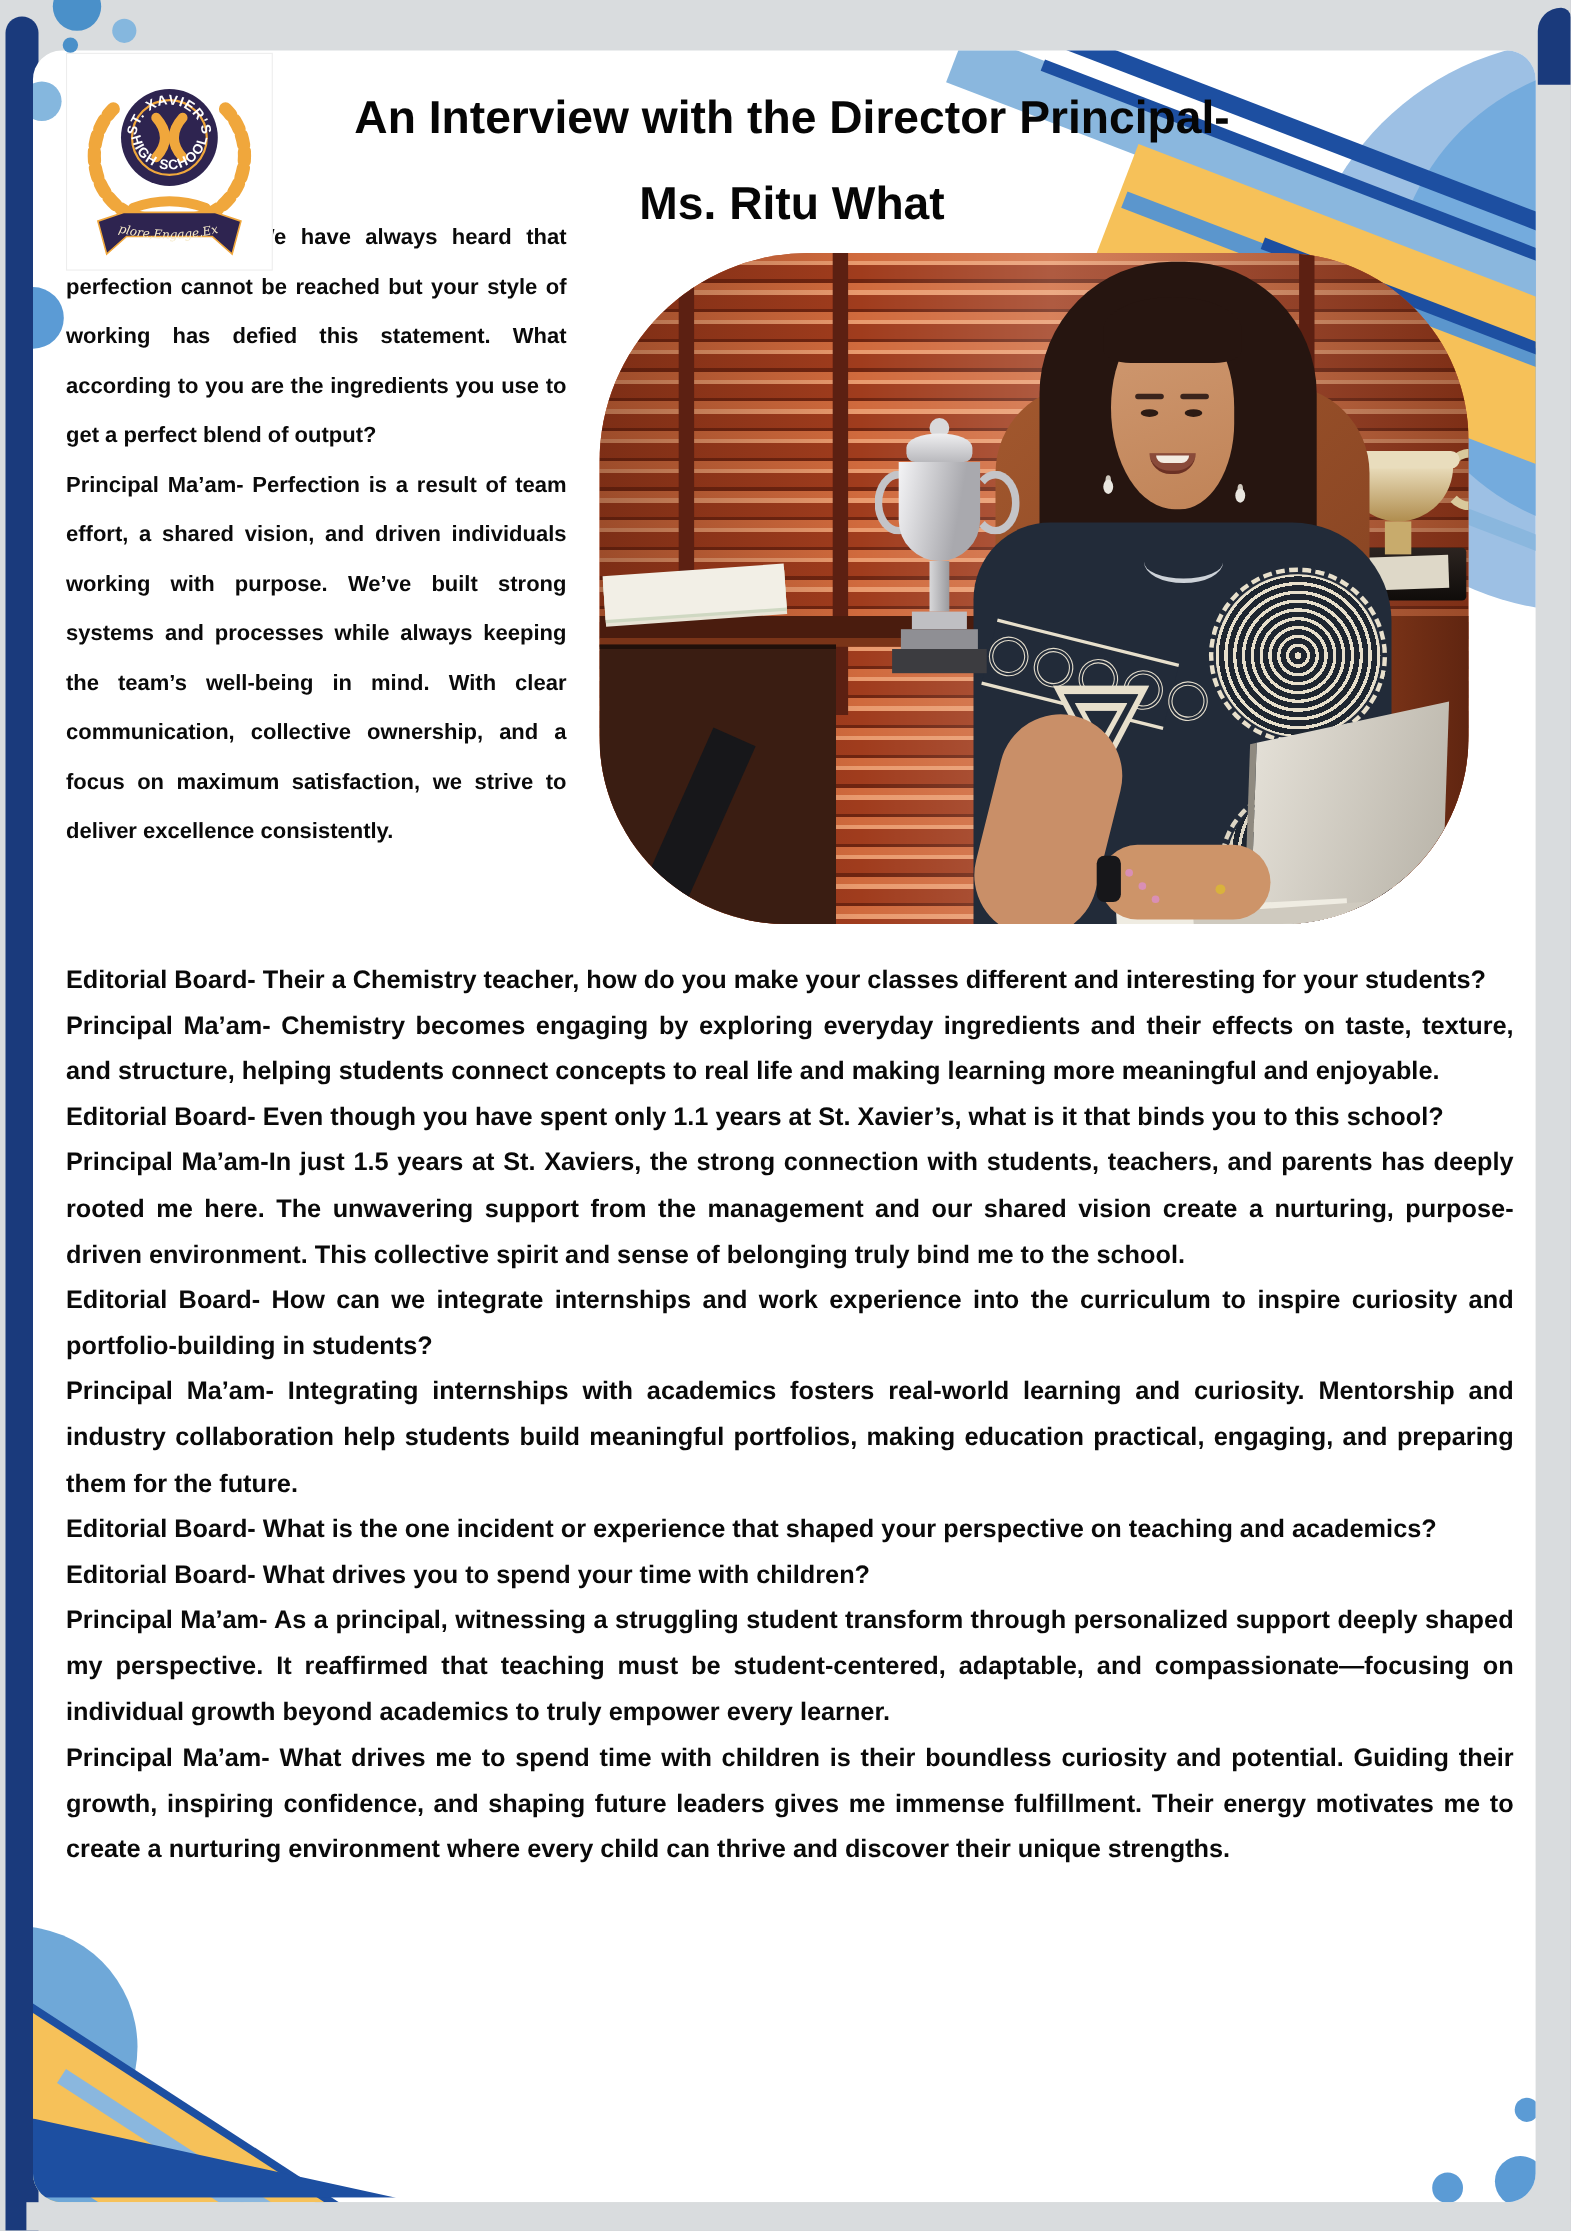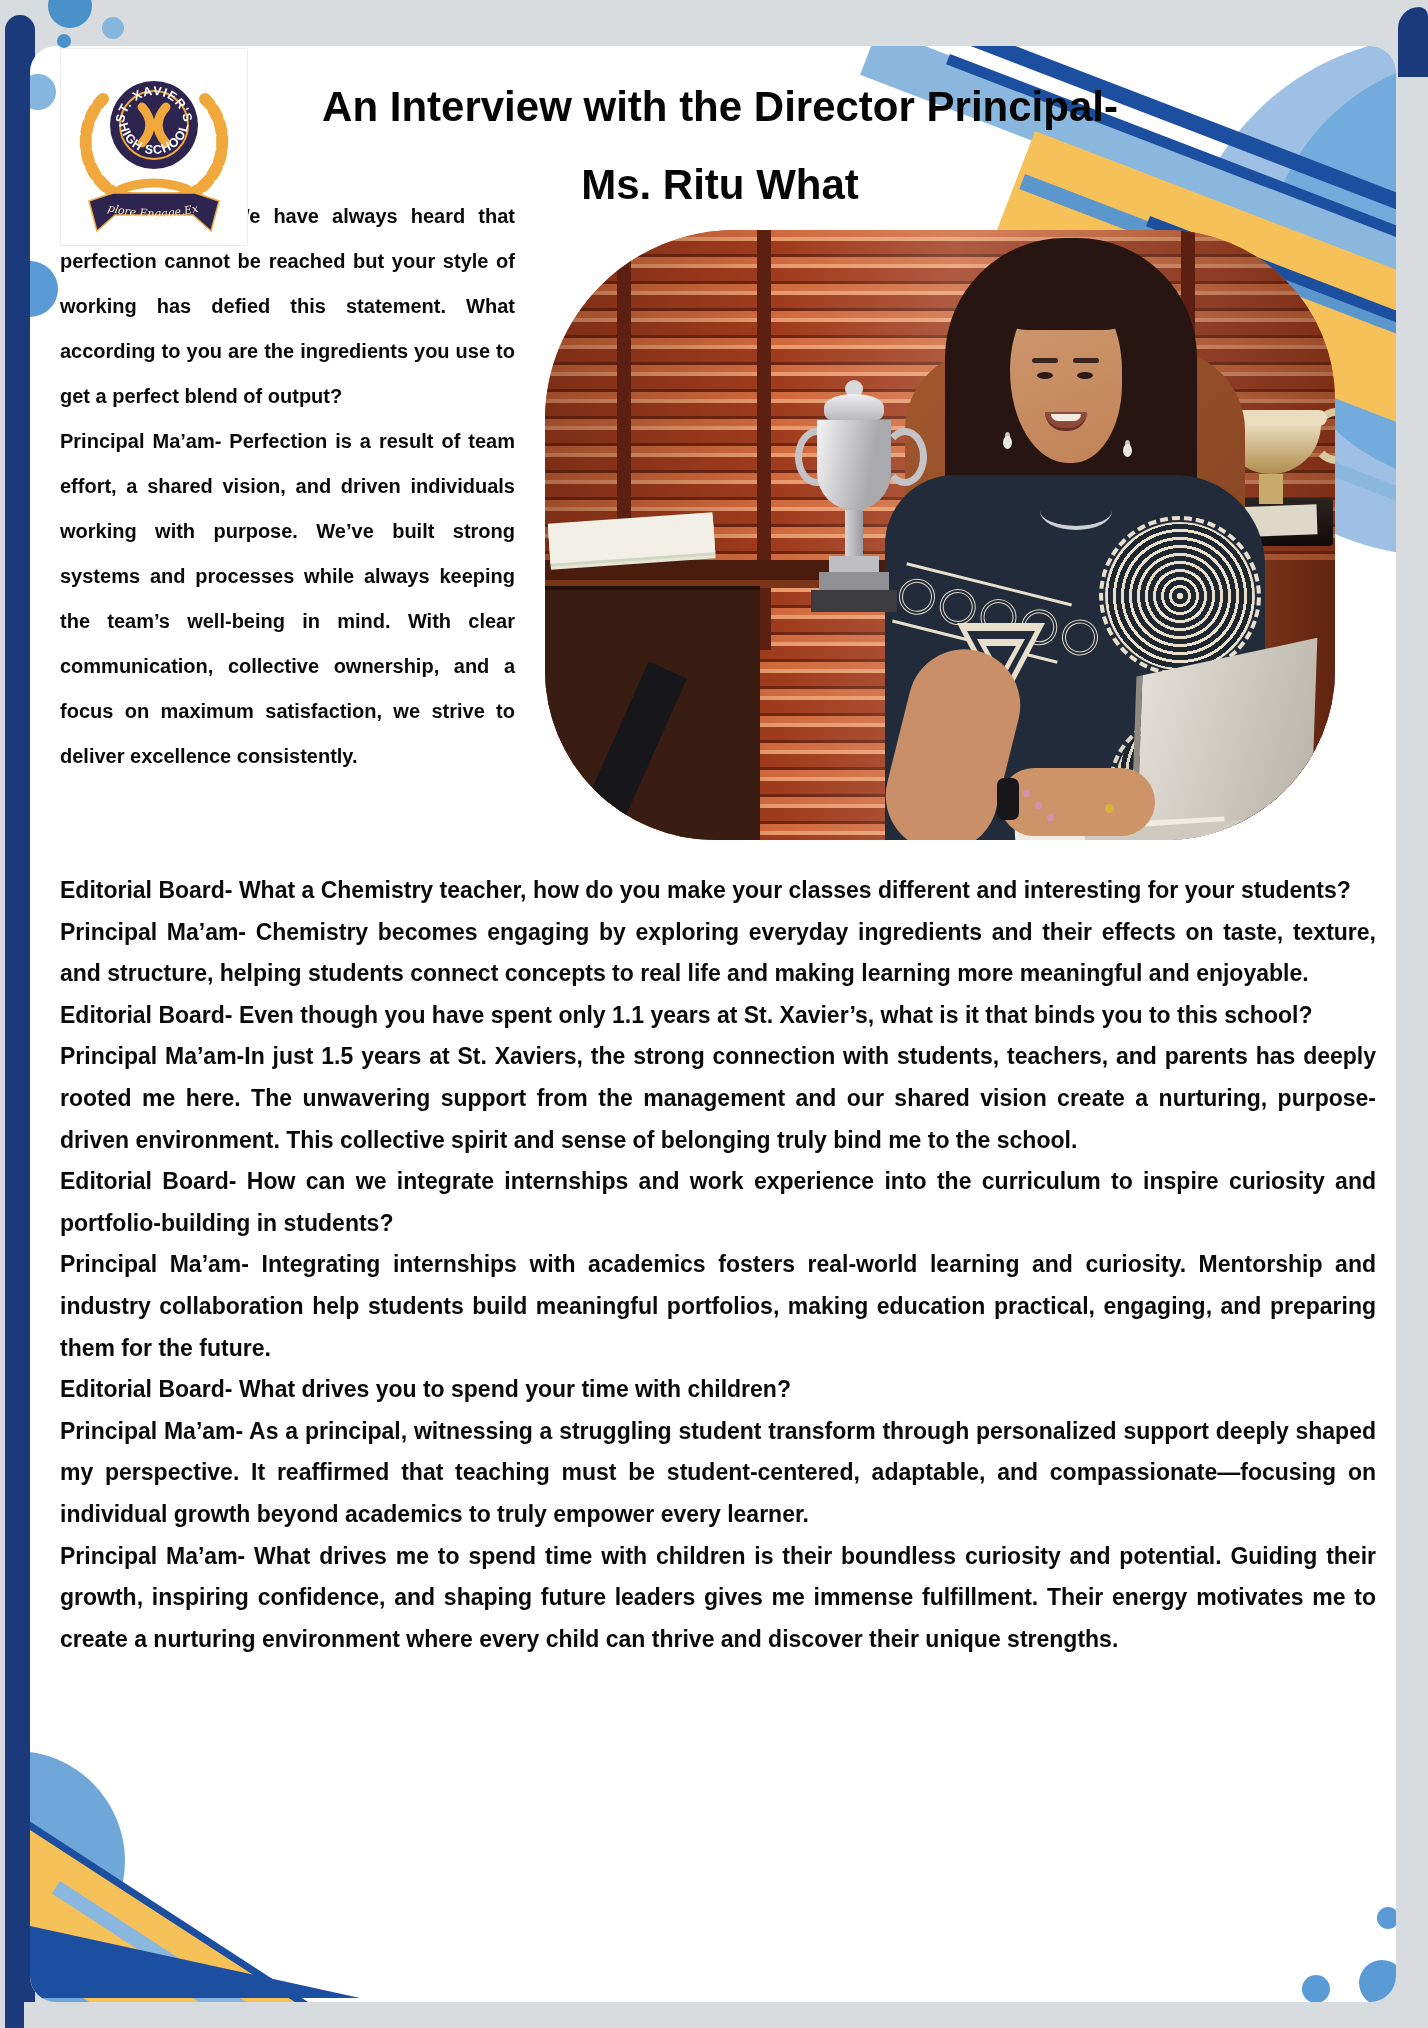--- a/index.html
+++ b/index.html
@@ -291,25 +291,26 @@
       <div class="abs laptop-base"></div>
       <div class="abs hands"></div>
       <div class="abs watch"></div>
       <div class="abs nail" style="left:478px;top:560px"></div>
       <div class="abs nail" style="left:490px;top:572px"></div>
       <div class="abs nail" style="left:502px;top:584px"></div>
       <div class="abs goldring"></div>
     </div>
 
     <div class="abs qa">
-      <p>Editorial Board- What a Chemistry teacher, how do you make your classes different and interesting for your students?</p>
+      <p>Editorial Board- Their a Chemistry teacher, how do you make your classes different and interesting for your students?</p>
       <p>Principal Ma’am- Chemistry becomes engaging by exploring everyday ingredients and their effects on taste, texture, and structure, helping students connect concepts to real life and making learning more meaningful and enjoyable.</p>
       <p>Editorial Board- Even though you have spent only 1.1 years at St. Xavier’s, what is it that binds you to this school?</p>
       <p>Principal Ma’am-In just 1.5 years at St. Xaviers, the strong connection with students, teachers, and parents has deeply rooted me here. The unwavering support from the management and our shared vision create a nurturing, purpose-driven environment. This collective spirit and sense of belonging truly bind me to the school.</p>
       <p>Editorial Board- How can we integrate internships and work experience into the curriculum to inspire curiosity and portfolio-building in students?</p>
       <p>Principal Ma’am- Integrating internships with academics fosters real-world learning and curiosity. Mentorship and industry collaboration help students build meaningful portfolios, making education practical, engaging, and preparing them for the future.</p>
+      <p>Editorial Board- What is the one incident or experience that shaped your perspective on teaching and academics?</p>
       <p>Editorial Board- What drives you to spend your time with children?</p>
       <p>Principal Ma’am- As a principal, witnessing a struggling student transform through personalized support deeply shaped my perspective. It reaffirmed that teaching must be student-centered, adaptable, and compassionate—focusing on individual growth beyond academics to truly empower every learner.</p>
       <p>Principal Ma’am- What drives me to spend time with children is their boundless curiosity and potential. Guiding their growth, inspiring confidence, and shaping future leaders gives me immense fulfillment. Their energy motivates me to create a nurturing environment where every child can thrive and discover their unique strengths.</p>
     </div>
 
   </div>
 </div>
 
 </body></html>

